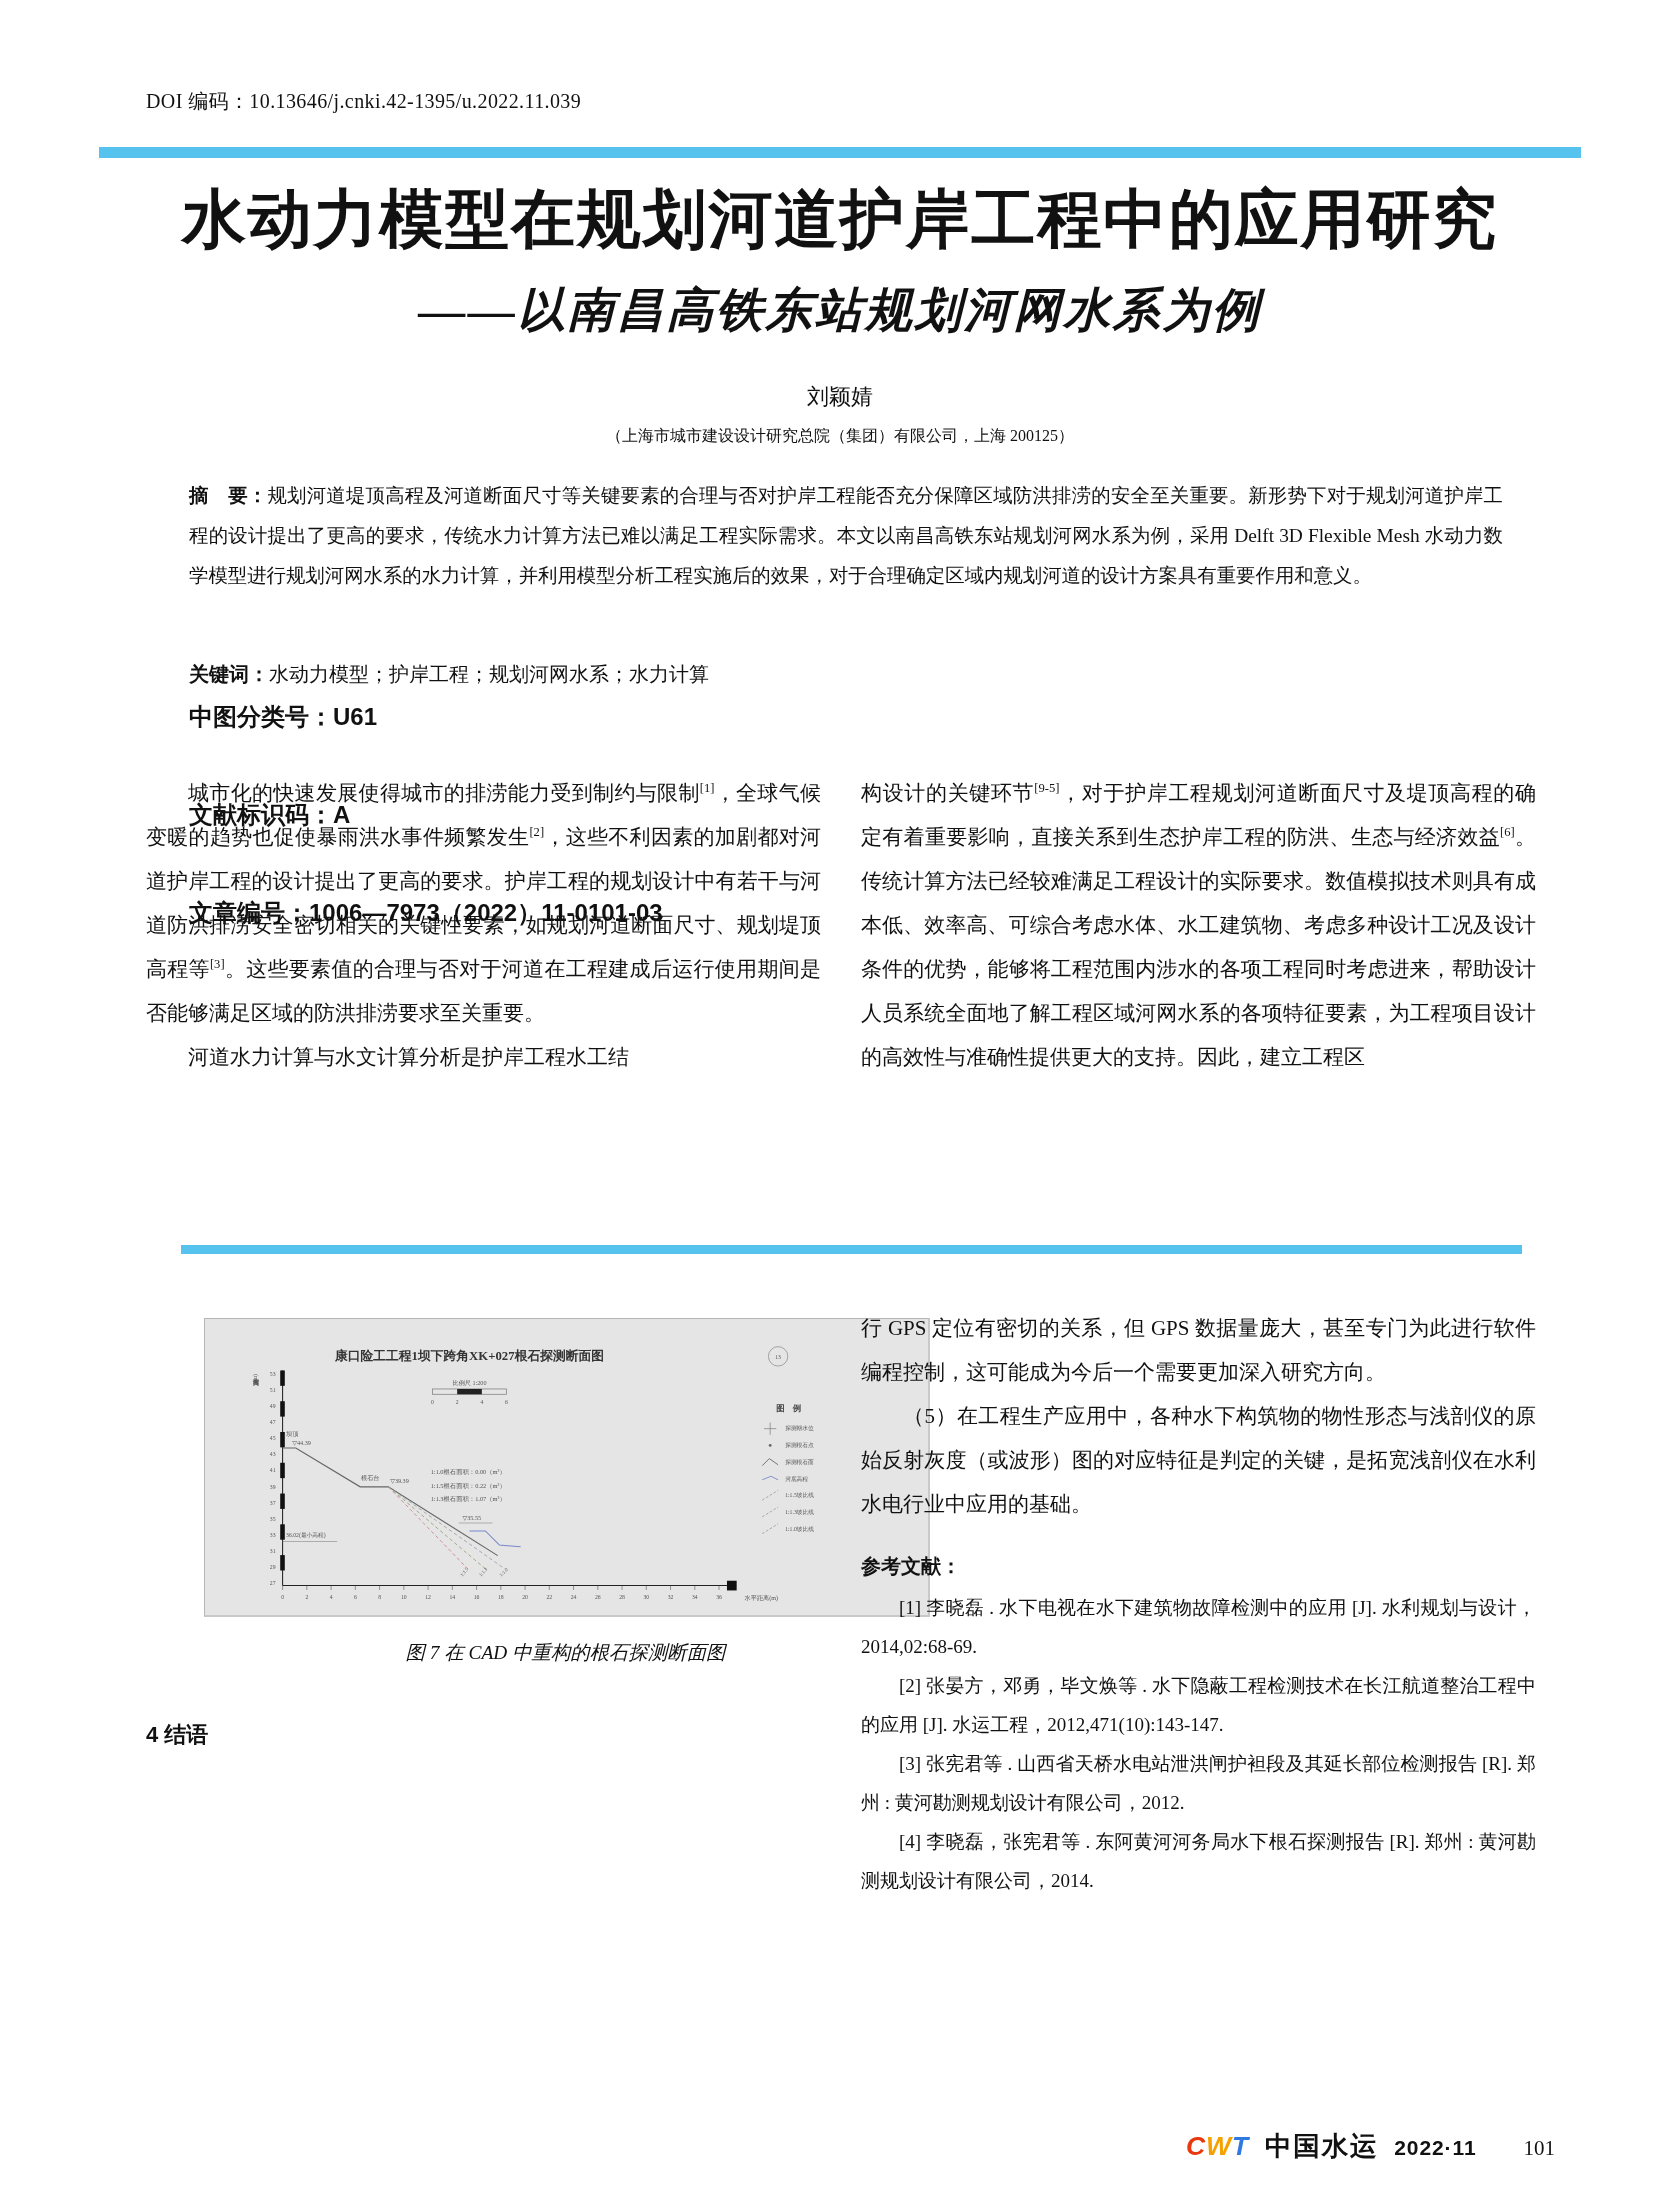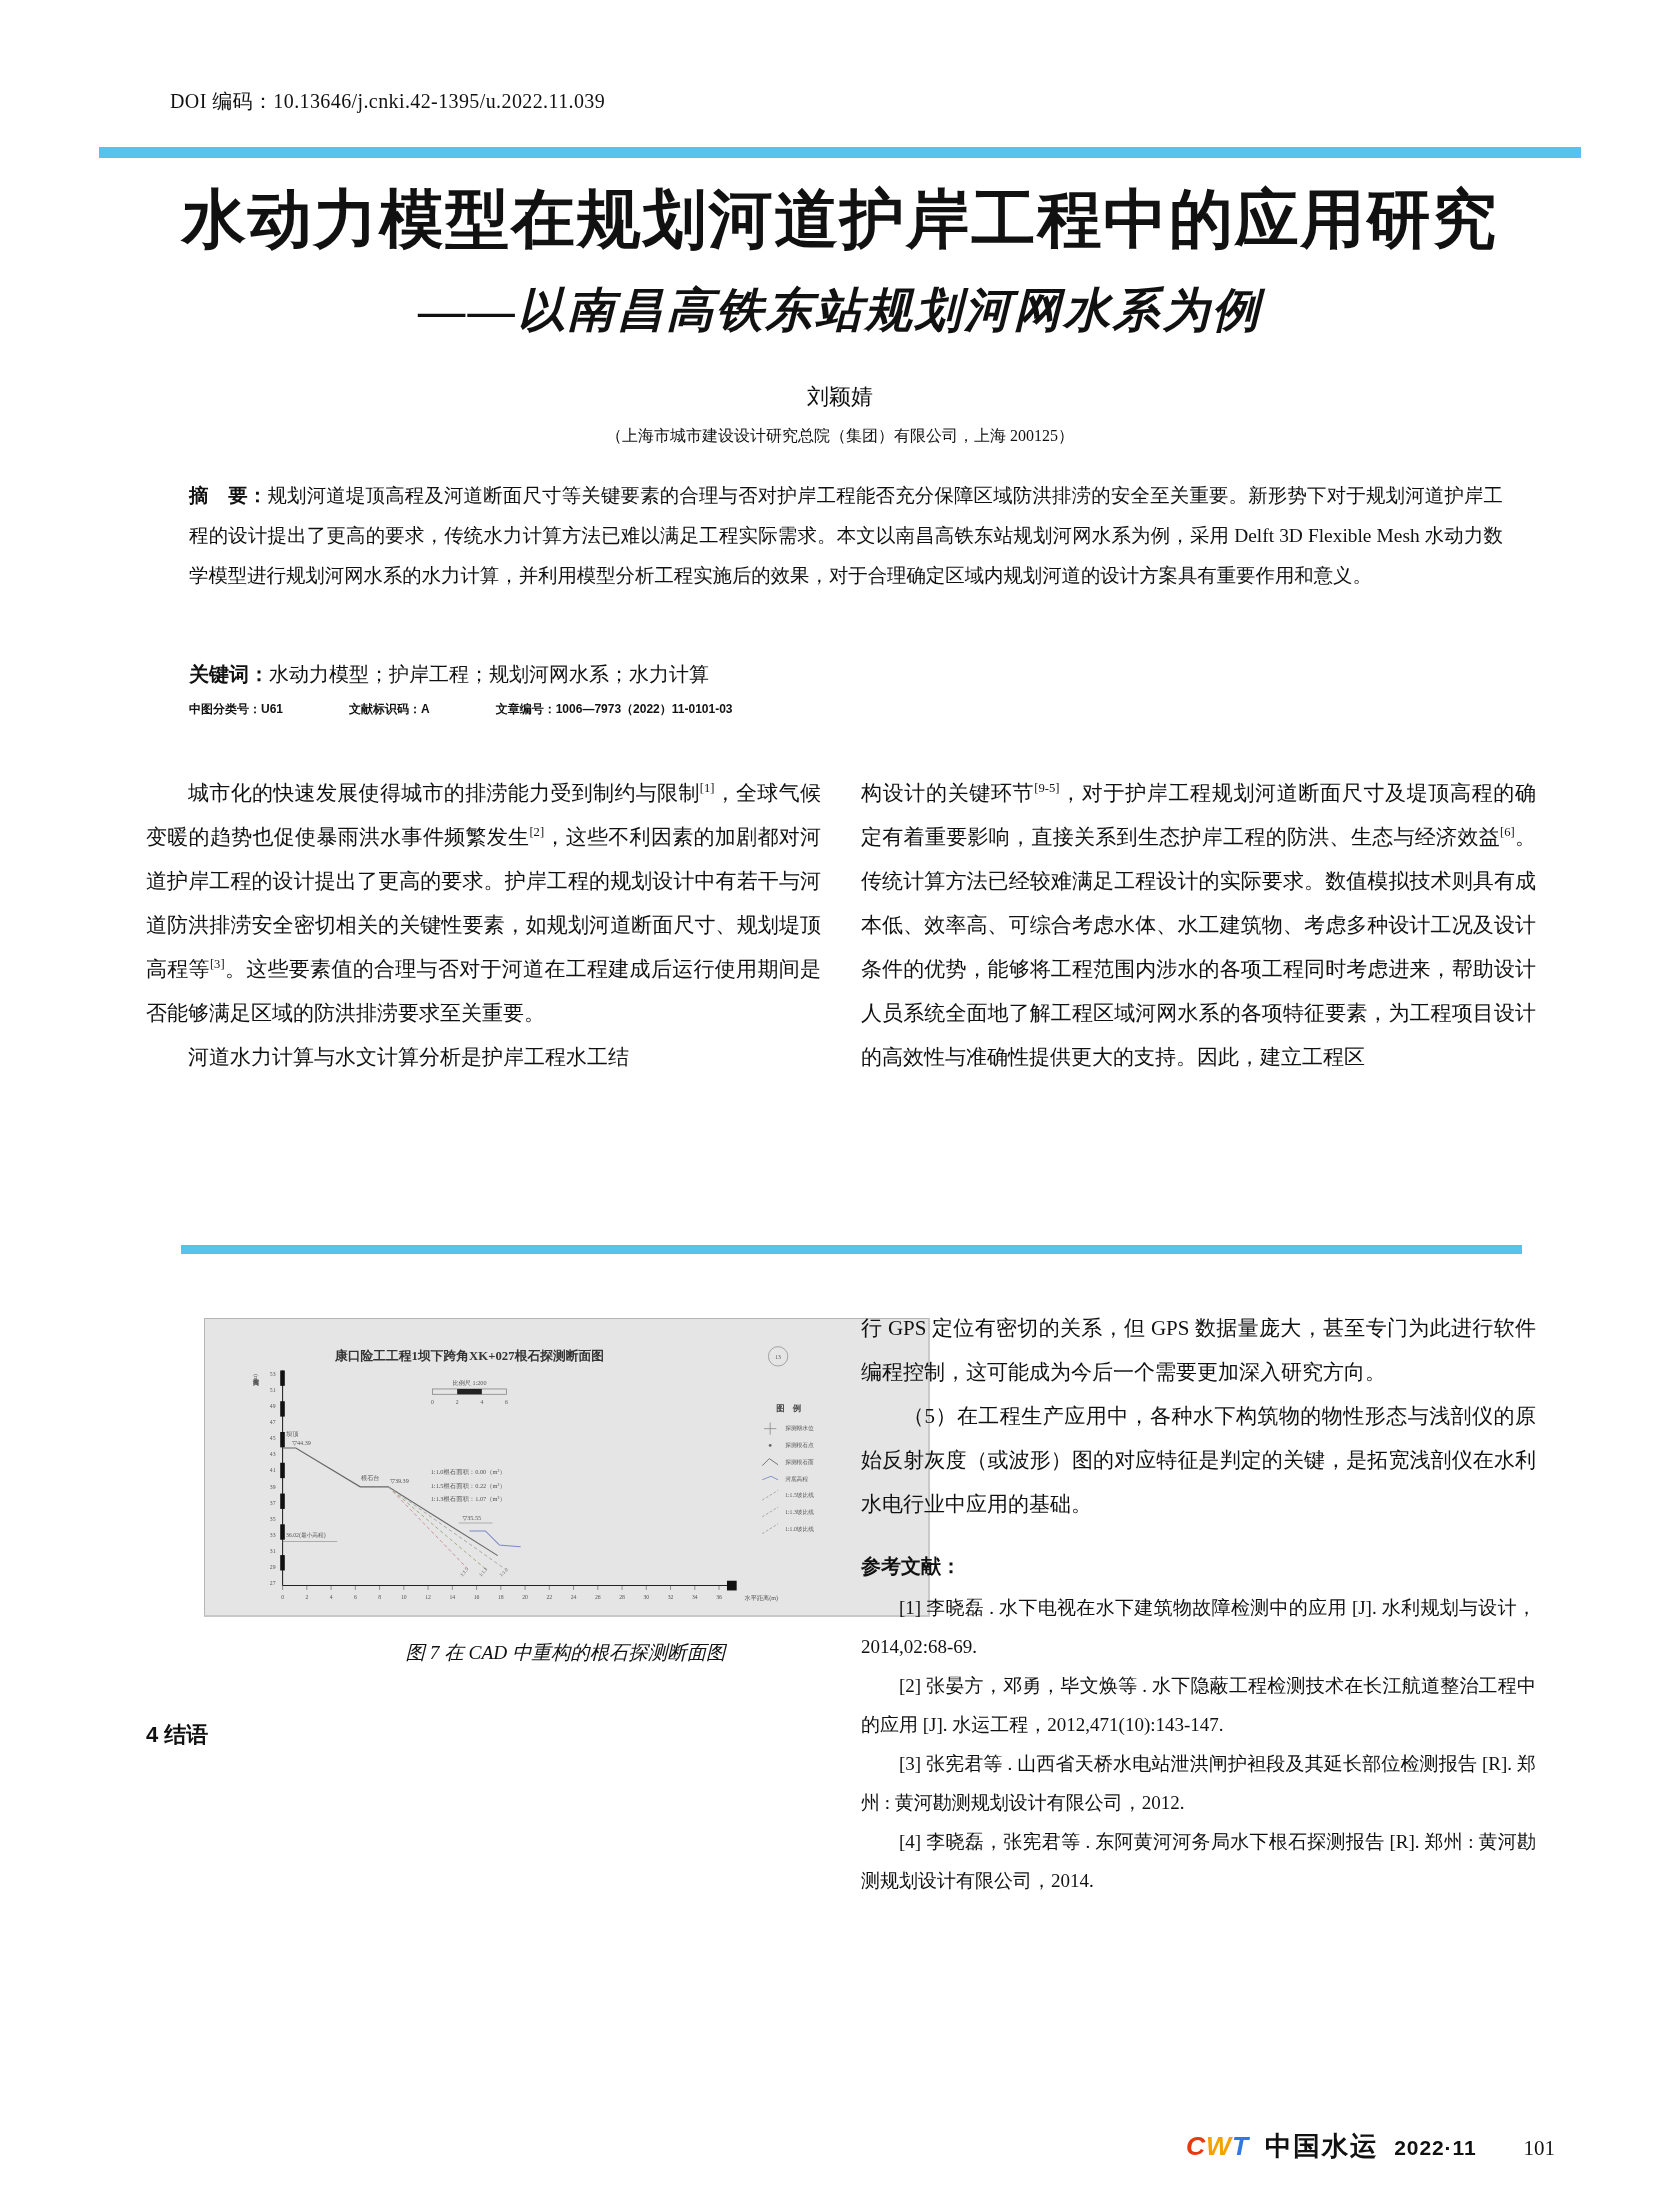--- a/index.html
+++ b/index.html
@@ -2,36 +2,36 @@
 <html style="font-size:7px"><head>
 <meta charset="utf-8">
 <style>
   html,body{margin:0;padding:0;background:#ffffff;}
   .page{position:relative;width:1680px;height:2263px;background:#ffffff;overflow:hidden;
         font-family:"Liberation Serif","DejaVu Serif",serif;color:#111;}
   .abs{position:absolute;}
   .sans{font-family:"Liberation Sans","DejaVu Sans",sans-serif;}
   .center{left:0;right:0;text-align:center;}
 
-  .doi{left:146px;top:88px;font-size:20px;letter-spacing:0.4px;margin-left:24px;}
+  .doi{left:146px;top:88px;font-size:20px;letter-spacing:0.4px;}
   .bar{background:#56C3EF;}
   .bar-top{left:99px;top:147px;width:1482px;height:10.6px;}
   .bar-mid{left:181px;top:1245px;width:1341px;height:9.3px;}
 
   .title{top:176px;font-size:64px;font-weight:bold;letter-spacing:1.8px;}
   .subtitle{top:279px;font-size:47px;font-weight:bold;font-style:italic;letter-spacing:2.6px;}
   .author{top:382px;font-size:22px;}
   .affiliation{top:426px;font-size:16px;}
 
   .abstract{left:189px;top:475px;width:1314px;font-size:19.4px;line-height:40px;text-align:justify;}
   .abstract .lbl{font-weight:bold;font-family:"Liberation Sans","DejaVu Sans",sans-serif;margin-top:47px;}
   .keywords{left:189px;top:661px;width:1314px;font-size:20px;}
   .keywords .lbl{font-weight:bold;font-family:Liberation Serif, serif;}
-  .classline{left:189px;top:701px;width:1323px;font-size:12px;font-weight:bold;
-             font-family:"Liberation Sans","DejaVu Sans",sans-serif;display:flex;gap:66px;}
+  .classline{left:189px;top:701px;width:1323px;font-size:24px;font-weight:bold;
+             font-family:"Liberation Sans","DejaVu Sans",sans-serif;display:flex;gap:66px;flex-direction:column;}
 
   .col{width:675px;}
   .col-left-top{left:146px;top:771px;}
   .col-right-top{left:861px;top:771px;}
   .col-left-bottom{left:146px;top:1720px;}
   .col-right-bottom{left:861px;top:1306px;}
   .para{margin:0;font-size:21px;line-height:44px;text-align:justify;text-indent:2em;}
   .para.cont{text-indent:0;}
   .para sup{font-size:60%;line-height:0;}
   .sec-head{margin:0 0 12.3px 0;font-size:22px;font-weight:bold;

